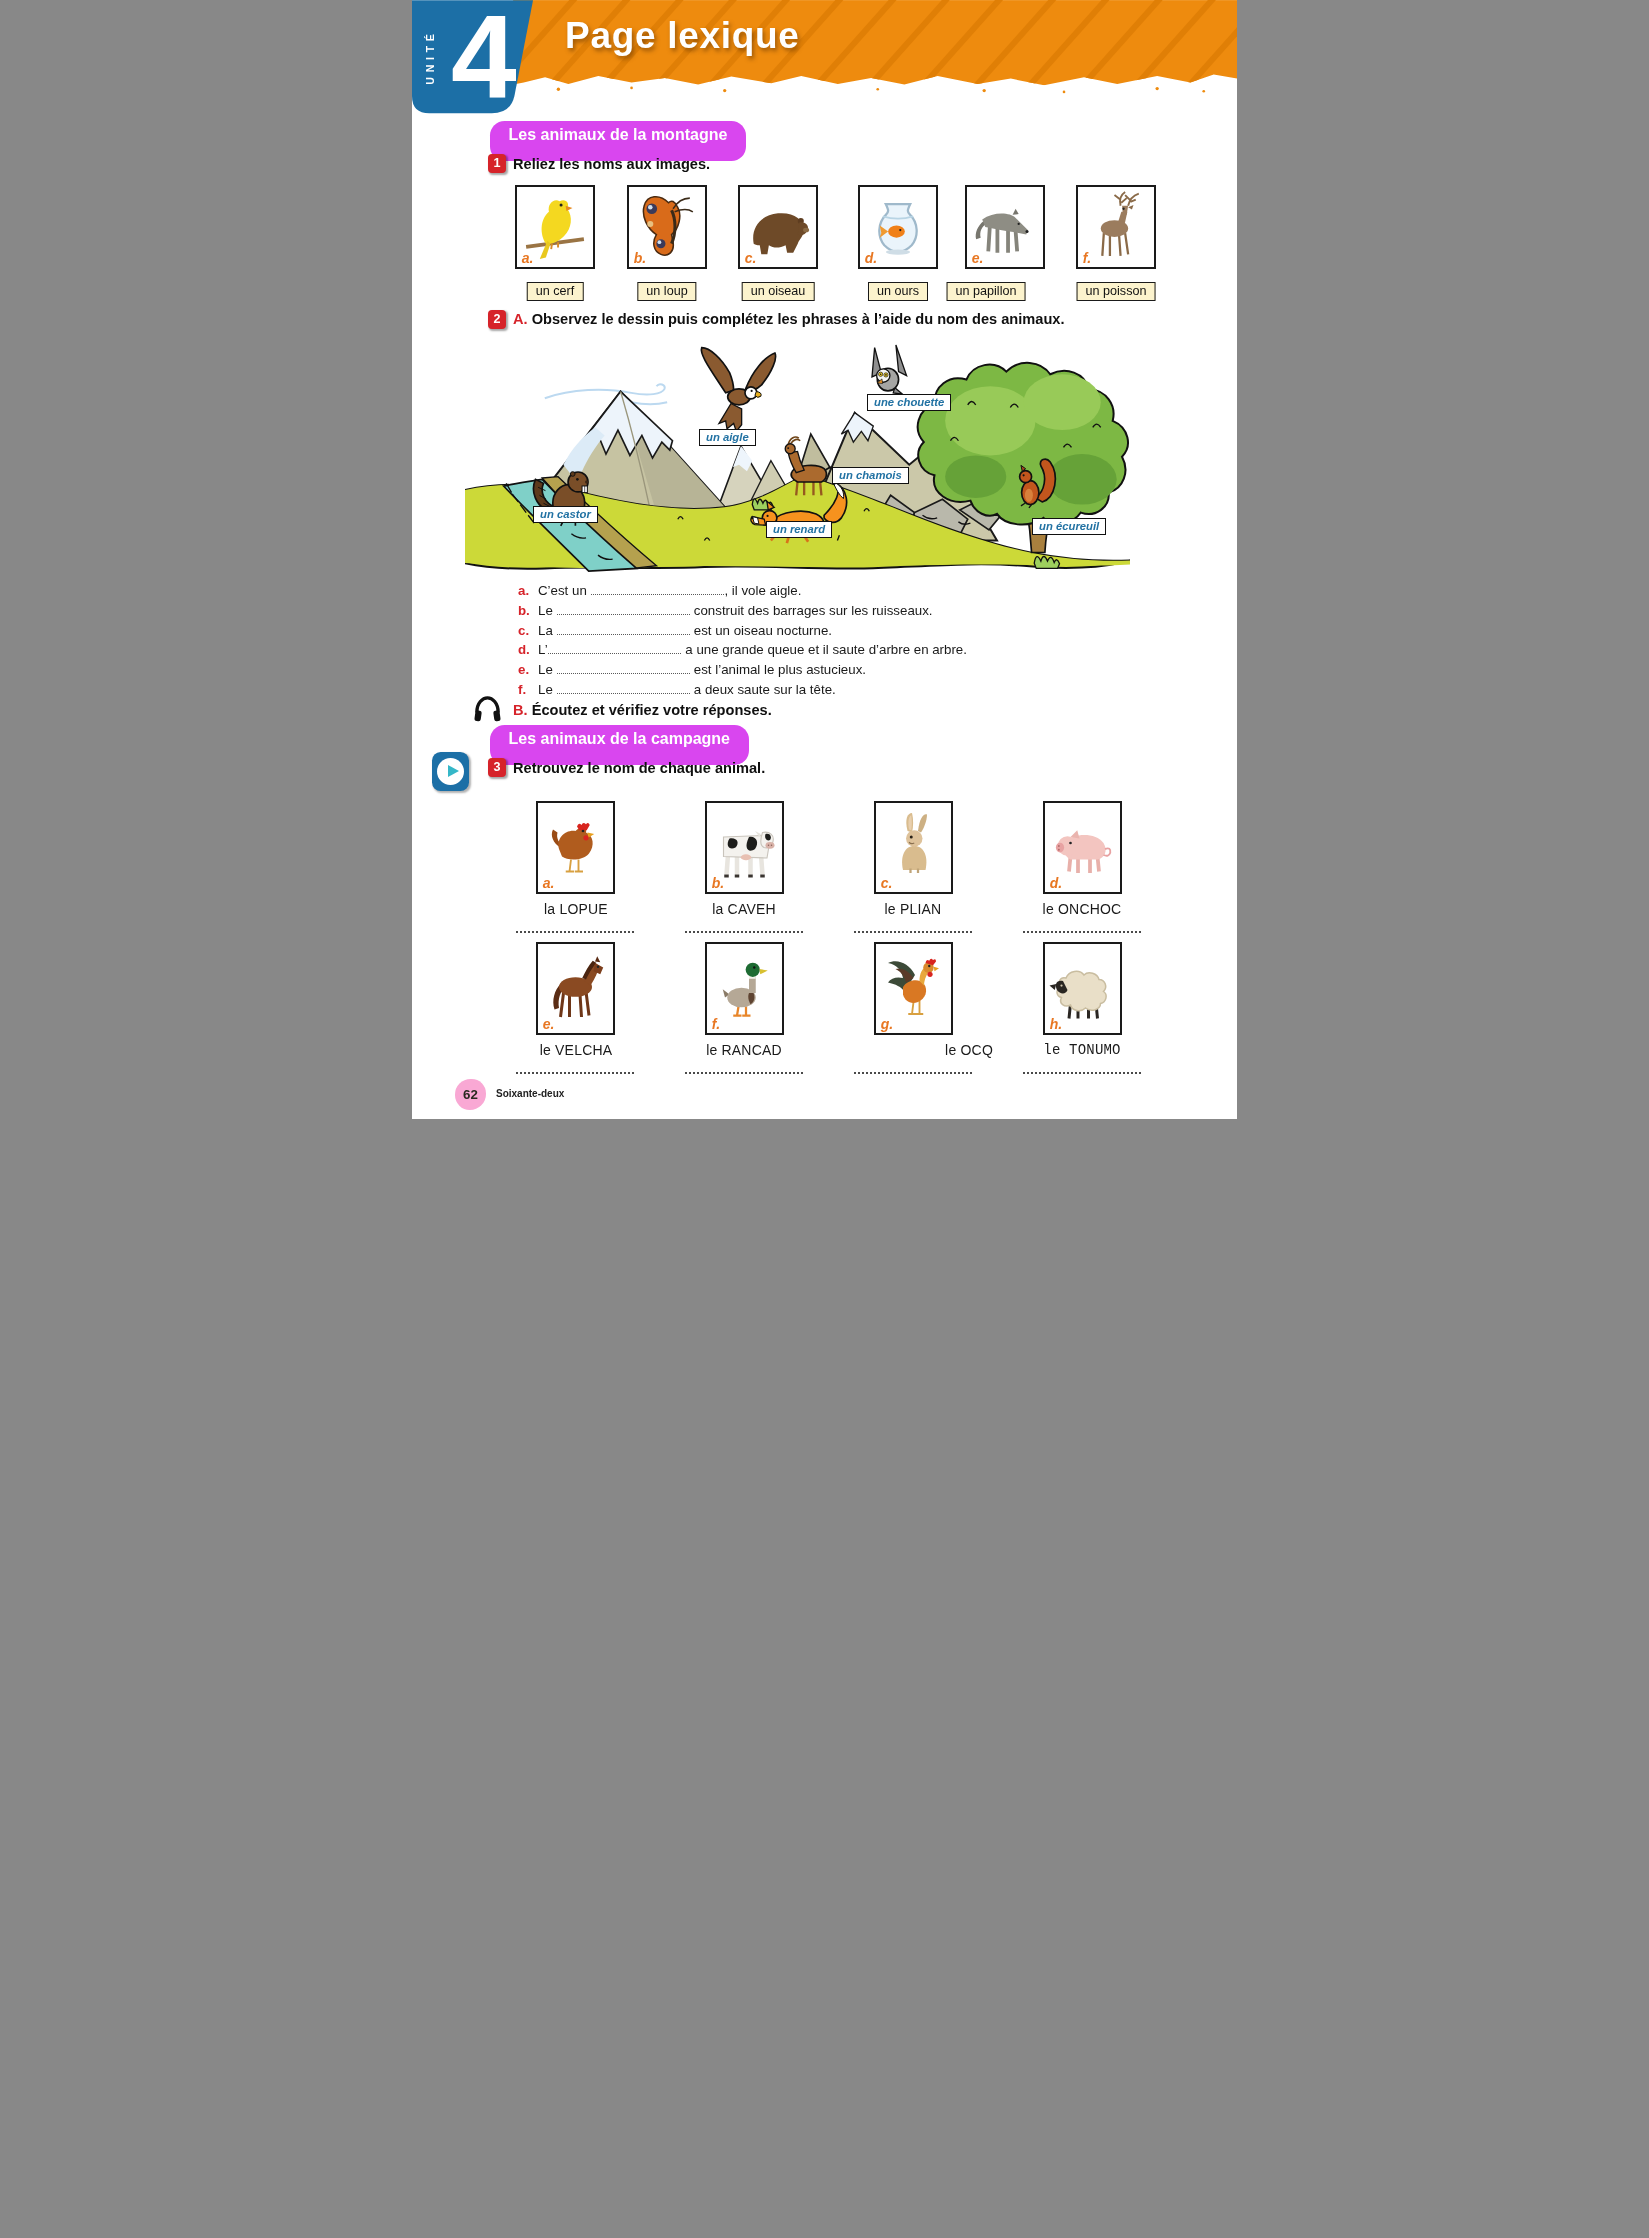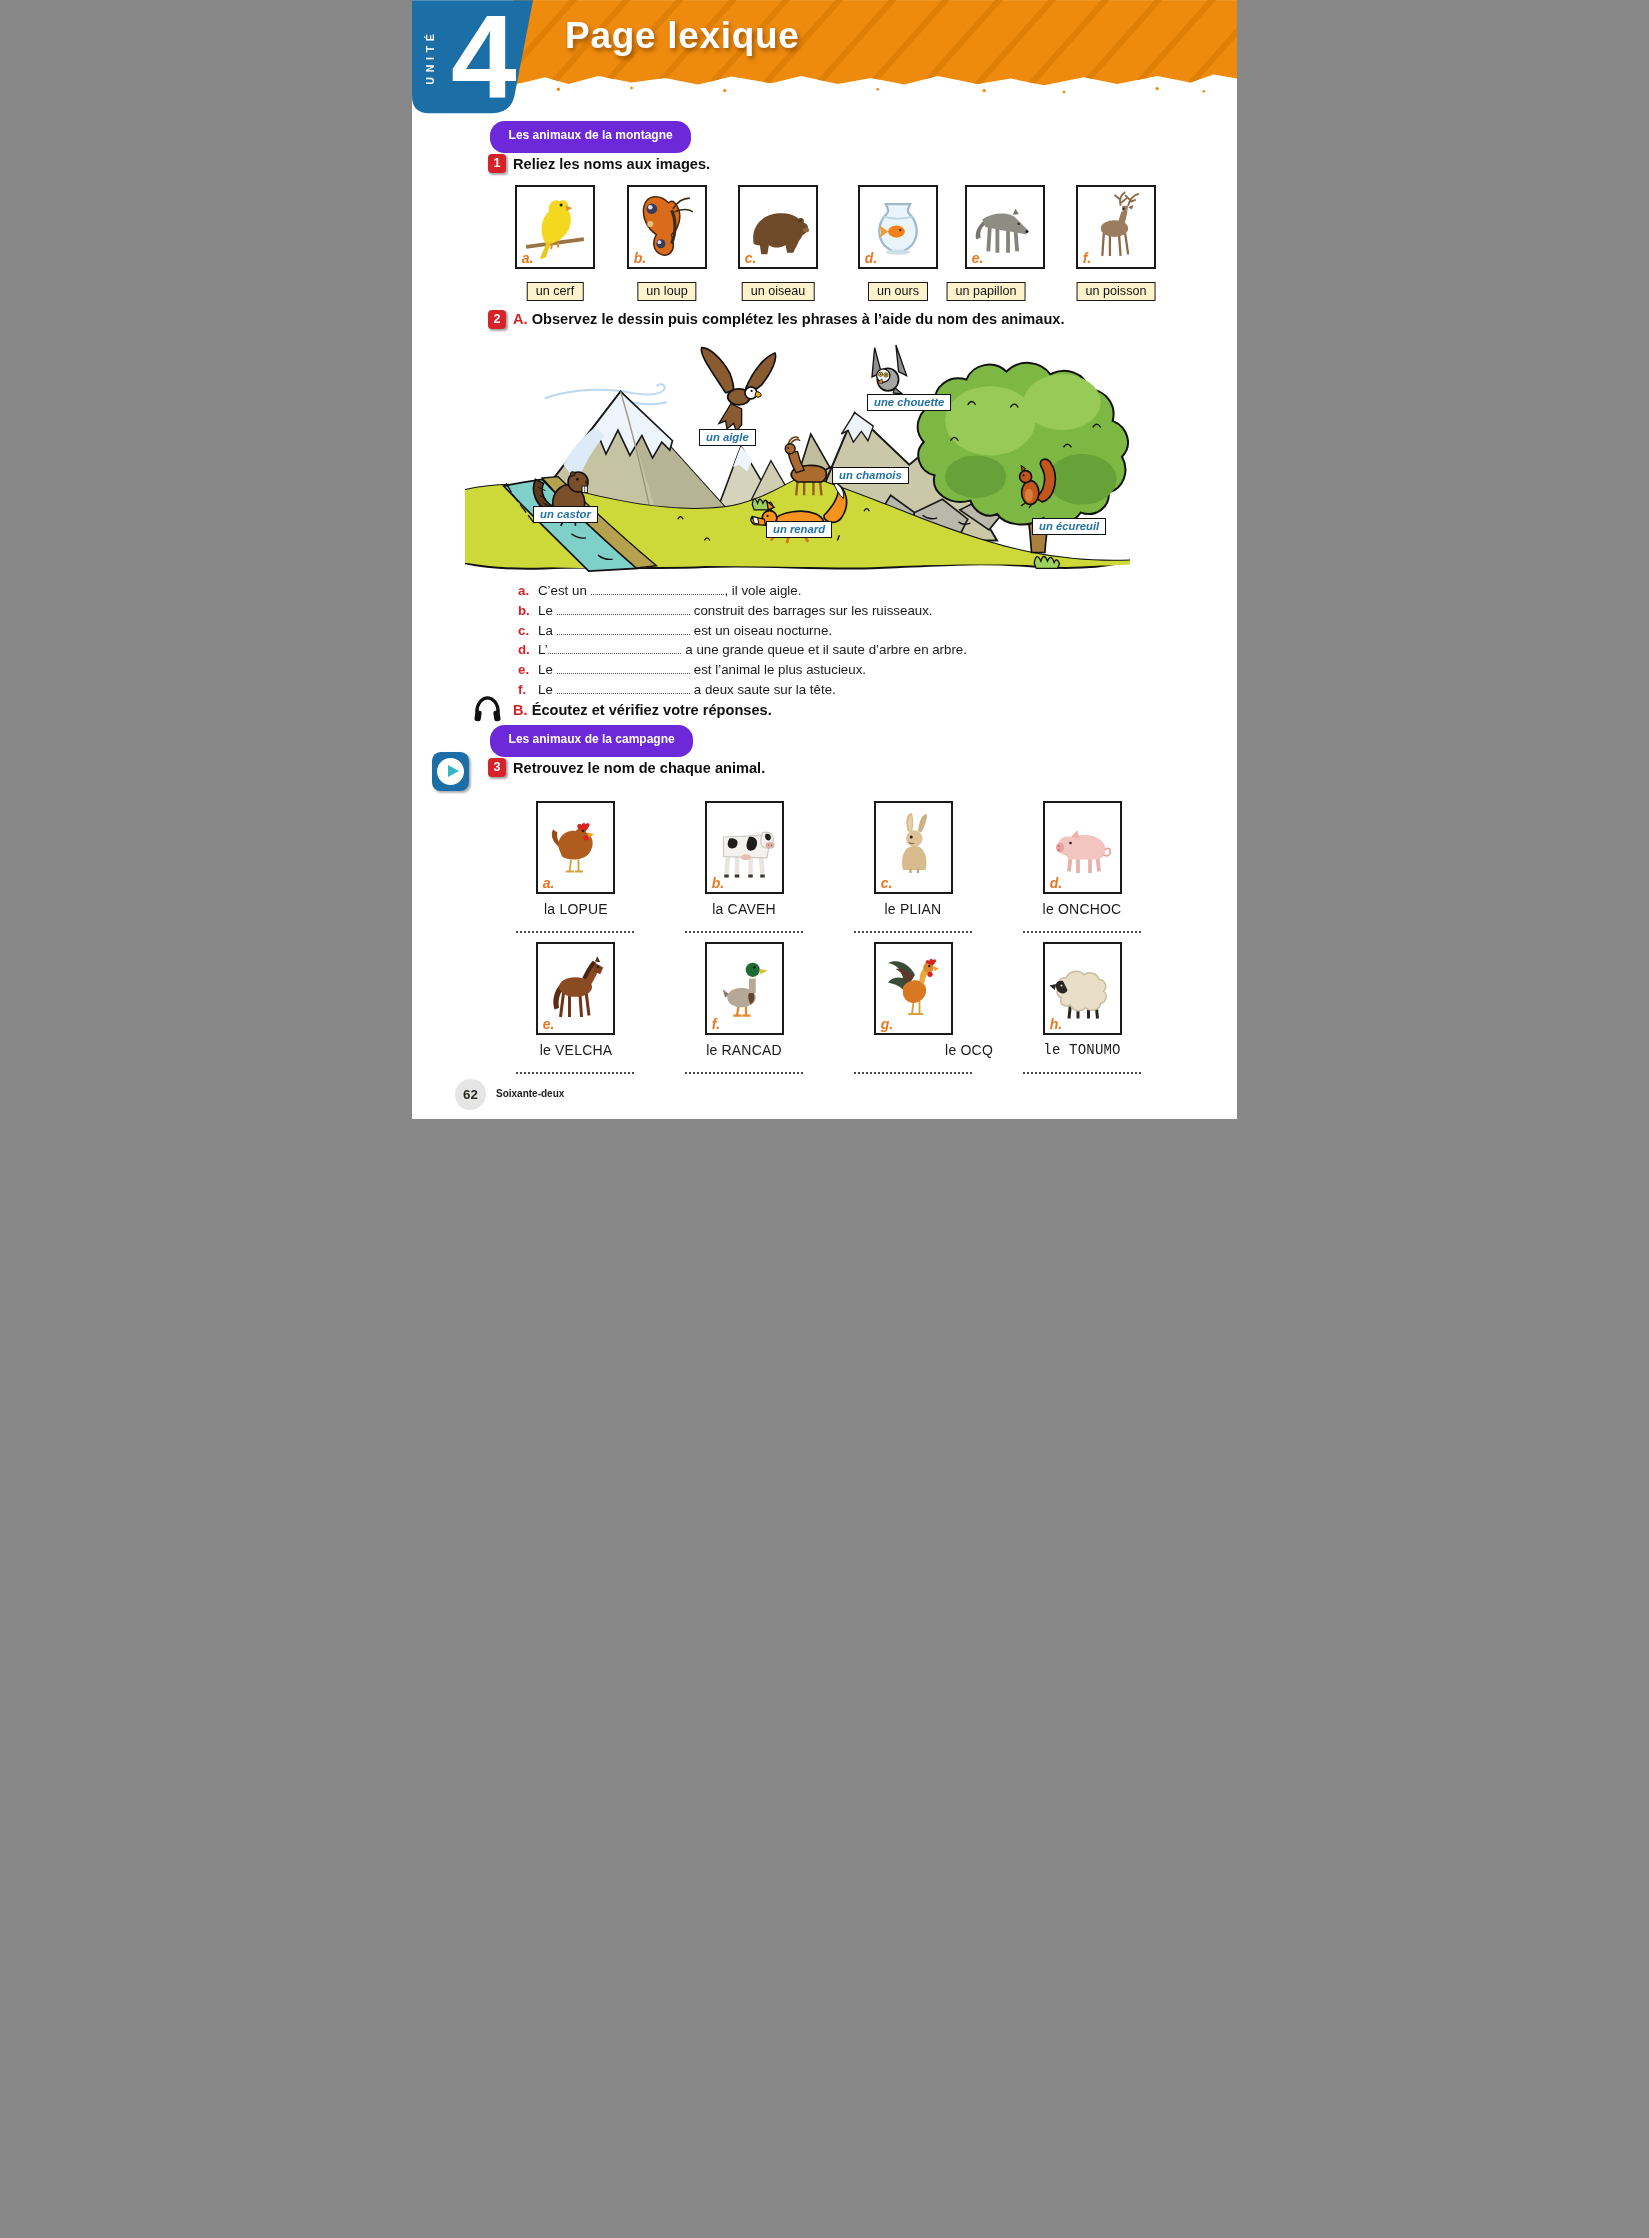--- a/index.html
+++ b/index.html
@@ -11,22 +11,22 @@
   .tab-svg { position:absolute; left:0; top:0; z-index:2; }
   .unit-vert { position:absolute; left:-23px; top:49px; width:86px; height:16px; z-index:3;
                transform:rotate(-90deg); color:#fff; font-size:10.6px; letter-spacing:4.7px;
                font-weight:600; text-align:center; }
   .unit-num { position:absolute; left:39px; top:0; z-index:3; color:#fff; font-weight:800;
               font-size:118px; line-height:114px; }
   .page-title { position:absolute; left:153px; top:14.6px; z-index:3; color:#fff; font-weight:800;
                 font-size:37px; letter-spacing:0.7px; text-shadow:2px 2.7px 4px rgba(80,40,0,.5); }
 
   
-  .pill { position:absolute; left:78px; height:32px; line-height:28px; padding:0 18.6px;
-          background:#6d28d9; border-radius:14.6px; color:#fff; font-weight:700; font-size:12px;
+  .pill { position:absolute; left:78px; height:40px; line-height:28px; padding:0 18.6px;
+          background:#d946ef; border-radius:14.6px; color:#fff; font-weight:700; font-size:16px;
           white-space:nowrap; }
   .pill1 { top:121px; } .pill2 { top:725px; }
 
   
   .badge { position:absolute; width:18px; height:18.6px; background:#d6232a; border-radius:4px;
            color:#fff; font-weight:700; font-size:12.6px; text-align:center; line-height:18.6px;
            box-shadow:1.3px 1.3px 2px rgba(0,0,0,.35); }
   .ex-title { position:absolute; font-size:14.6px; font-weight:700; color:#101010; white-space:nowrap; }
   .red { color:#d6232a; }
 
@@ -73,21 +73,21 @@
   .r1 { top:801px; } .r2 { top:942px; }
   .k1{left:124px}.k2{left:293px}.k3{left:462px}.k4{left:631px}
   .card-name { position:absolute; width:160px; transform:translateX(-50%); text-align:center;
                font-size:14px; color:#1a1a1a; letter-spacing:0.2px; }
   .n-r1 { top:901px; } .n-r2 { top:1042px; }
   .dotline { position:absolute; width:118px; height:0; border-bottom:2px dotted #4a4a4a; }
   .d-r1 { top:931px; } .d-r2 { top:1072px; }
   .x1{left:104px}.x2{left:273px}.x3{left:442px}.x4{left:611px}
 
   
-  .page-circle { position:absolute; left:43px; top:1079px; width:31px; height:31px; background:#e5e5e5;
+  .page-circle { position:absolute; left:43px; top:1079px; width:31px; height:31px; background:#f9a8d4;
                  border-radius:50% 46% 52% 48%; text-align:center; line-height:31px; font-size:13.3px;
                  font-weight:700; color:#2a2a20; }
   .page-word { position:absolute; left:84px; top:1088px; font-size:10px; font-weight:600; color:#222; }
 </style>
 </head>
 <body>
 
 <div class="page">
 
   <svg class="banner-svg" width="825" height="100" viewBox="0 0 1240 150">

